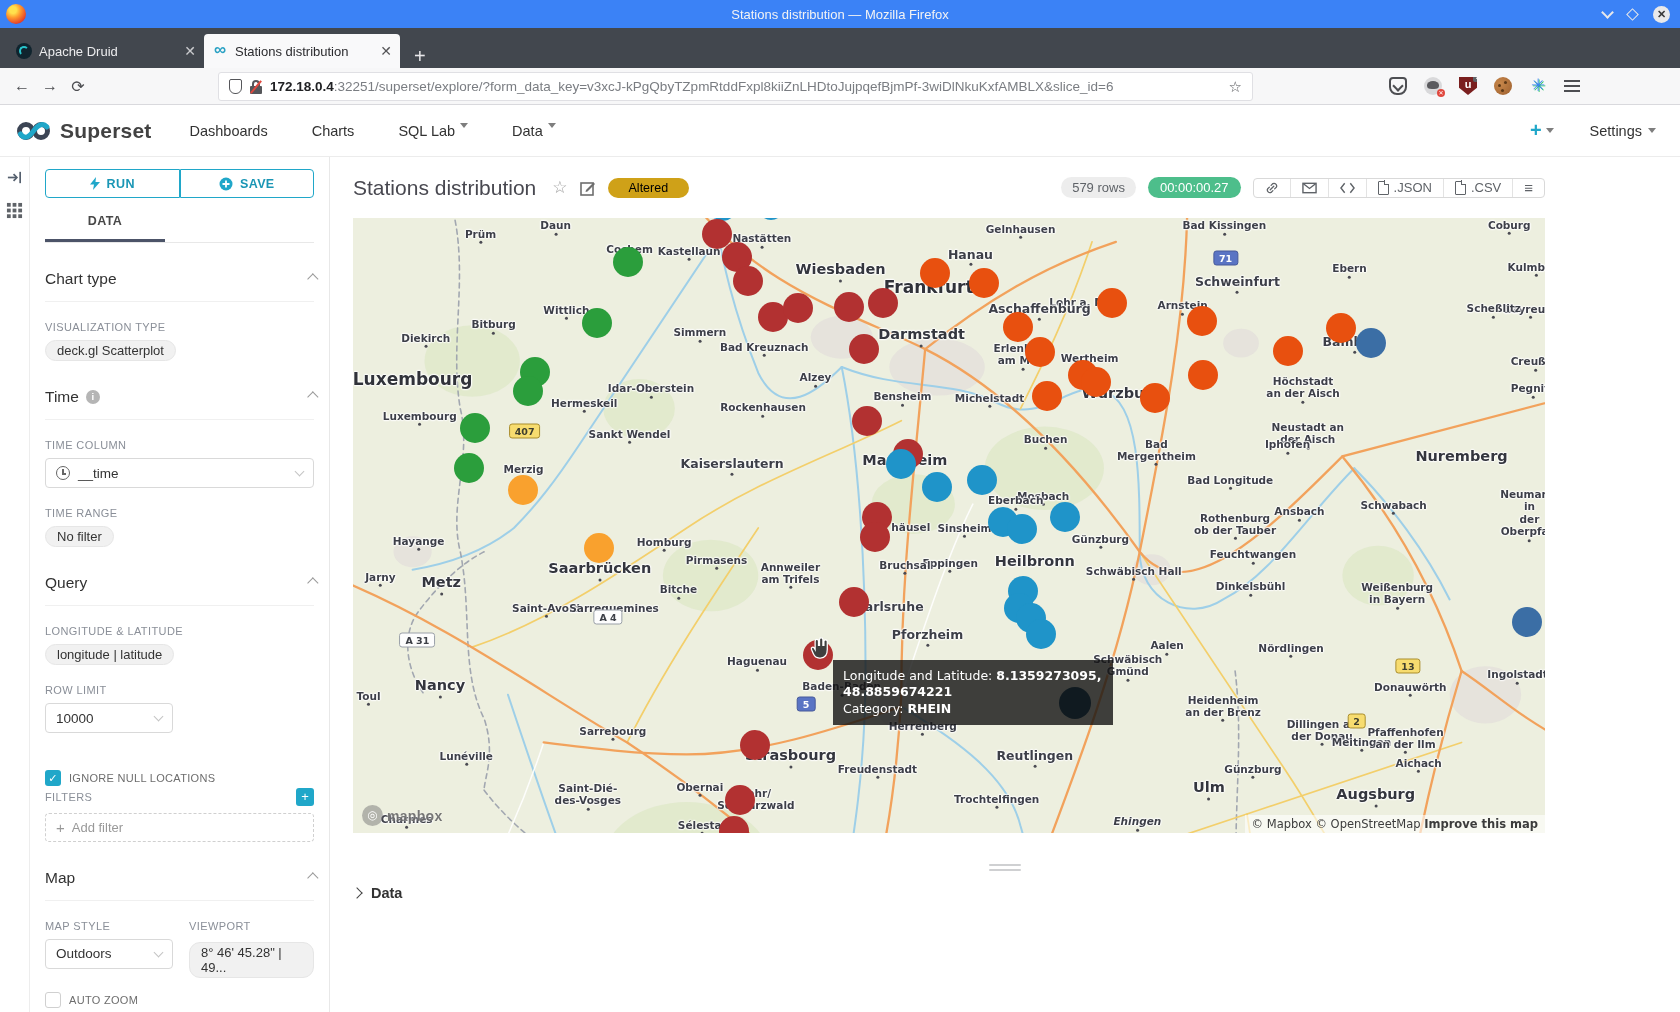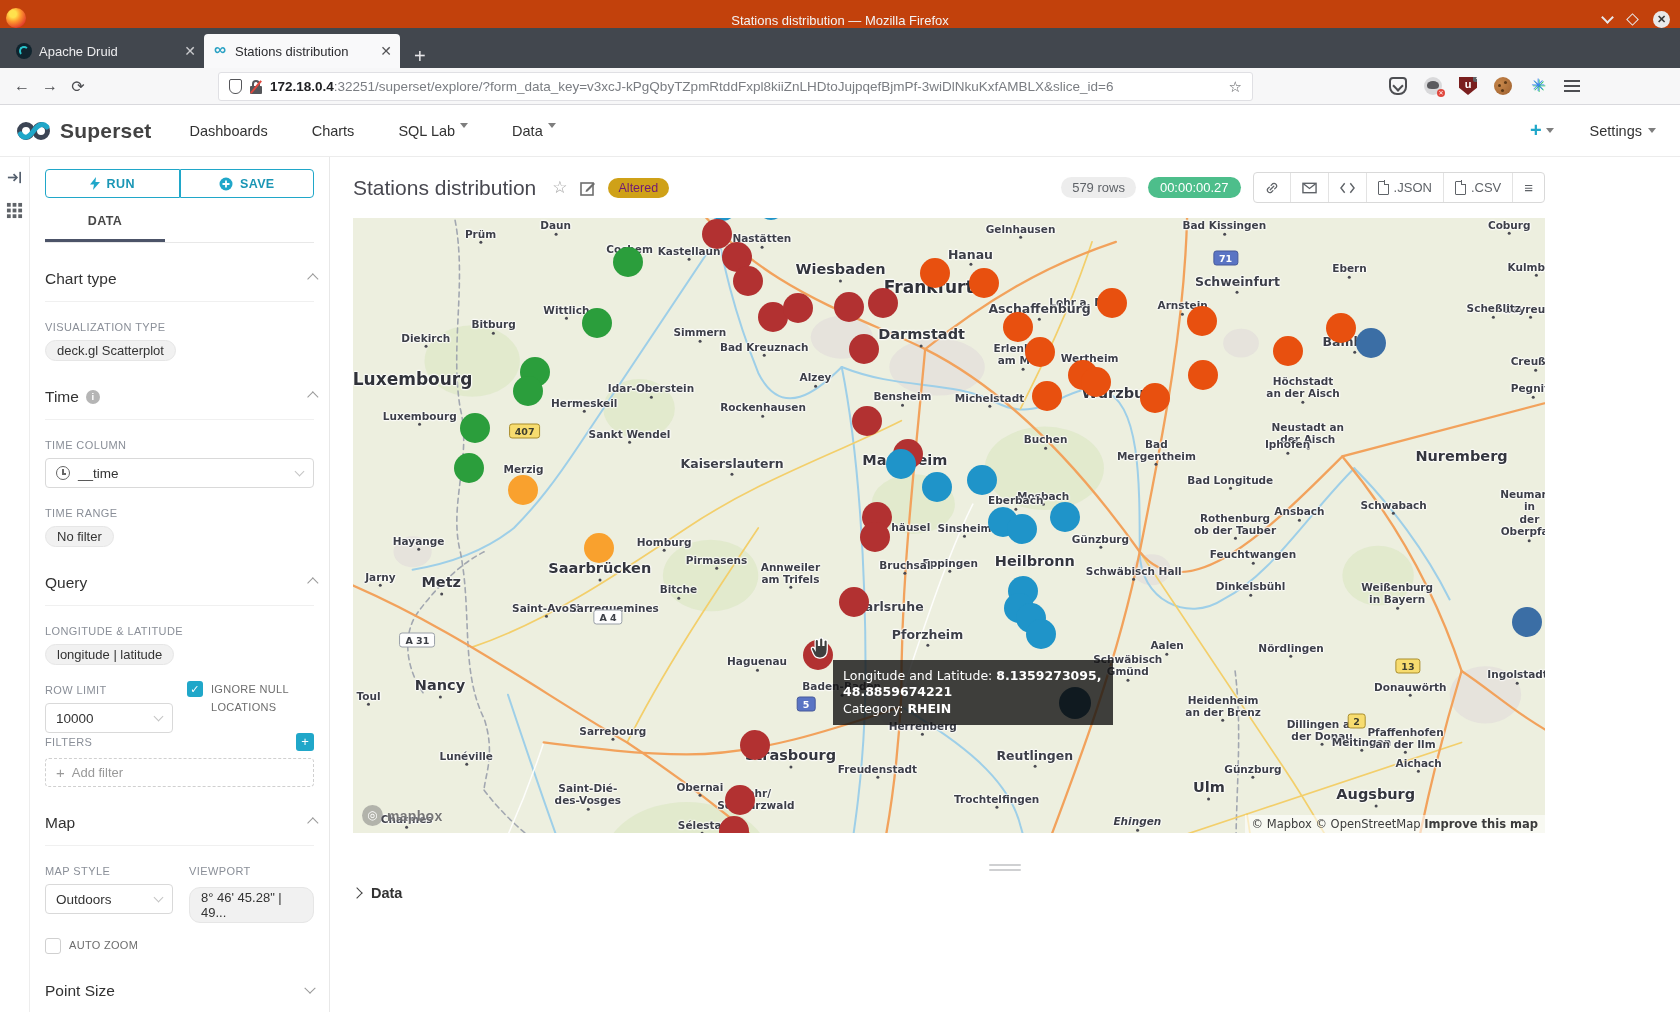--- a/index.html
+++ b/index.html
@@ -1,20 +1,20 @@
 <!DOCTYPE html>
 <html><head>
 <meta charset="utf-8">
 <style>
   * { margin:0; padding:0; box-sizing:border-box; }
   html,body { width:1680px; height:1012px; overflow:hidden; font-family:"Liberation Sans", sans-serif; background:#fff; }
   .window { position:relative; width:1680px; height:1012px; }
 
   
-  .titlebar { height:28px; background:#c2410c; display:flex; align-items:flex-end; color:#f3f3f4; font-size:13px; position:relative;gap:24px; }
+  .titlebar { height:28px; background:#3b82f6; display:flex; align-items:center; color:#f3f3f4; font-size:13px; position:relative;gap:24px; }
   .ff-logo { width:20px; height:20px; border-radius:50%; margin-left:6px;
     background:radial-gradient(circle at 35% 30%, #ffe14d 0 18%, #ff9a2e 40%, #e33e2b 75%, #b5121b 100%); }
   .win-title { position:absolute; left:0; right:0; text-align:center; pointer-events:none; }
   .win-controls { margin-left:auto; display:flex; align-items:center; gap:16px; padding-right:10px; z-index:2; }
   .wc { color:#e8e8ea; font-size:13px; line-height:1; }
   .wc-close { width:17px; height:17px; background:#e9e9ea; color:#3a3a3a; border-radius:50%; display:flex; align-items:center; justify-content:center; font-size:11px; font-weight:bold; }
   .diamond { width:9px; height:9px; border:1.5px solid #e8e8ea; transform:rotate(45deg); }
   .chev-dn { width:9px; height:9px; border-left:2px solid #e8e8ea; border-bottom:2px solid #e8e8ea; transform:rotate(-45deg); margin-top:-4px;}
 
   .tabbar { height:40px; background:#42474e; display:flex; align-items:flex-end; padding-left:8px; }
@@ -81,40 +81,40 @@
   .sec-chev.down { transform:rotate(-45deg) translate(2px,-2px); }
   .sec-div { height:1px; background:#f0f0f0; margin-top:13px; }
   .ctl-label { font-size:11px; color:#8a8f98; letter-spacing:.4px; margin-top:19px; margin-bottom:7px; }
   .pill { display:inline-block; background:#f1f1f1; border:1px solid #e6e6e6; border-radius:11px; padding:2px 11px; font-size:13px; color:#333; }
   .select { height:30px; border:1px solid #d9d9d9; border-radius:4px; background:#fff; display:flex; align-items:center; padding:0 10px; font-size:13.5px; color:#333; gap:8px; }
   .select .sel-caret { margin-left:auto; width:7px; height:7px; border-left:1.5px solid #c4c4c4; border-bottom:1.5px solid #c4c4c4; transform:rotate(-45deg); margin-top:-3px;}
   .clock { width:14px; height:14px; border:1.5px solid #666; border-radius:50%; position:relative; }
   .clock::after{ content:""; position:absolute; left:5px; top:2px; width:1.5px; height:5px; background:#666; }
   .clock::before{ content:""; position:absolute; left:5px; top:6px; width:4px; height:1.5px; background:#666; }
   .info-ic { width:14px; height:14px; border-radius:50%; background:#b5b5b5; color:#fff; font-size:9.5px; font-weight:bold; text-align:center; line-height:14px; font-style:normal;}
-  .query-grid { display:flex; gap:14px; }
+  .query-grid { display:flex; gap:21px;flex-direction:column; }
   .checkrow { display:flex; gap:8px; font-size:11px; color:#6d6d6d; letter-spacing:.3px; align-items:flex-start; line-height:1.6;}
   .checkbox { width:16px; height:16px; border-radius:3px; flex:0 0 16px; }
   .checkbox.checked { background:#20a7c9; color:#fff; font-size:11px; text-align:center; line-height:16px; }
   .checkbox.un { background:#fff; border:1.5px solid #d0d0d0; }
   .filters-row { display:flex; align-items:center; margin-bottom:7px;}
   .plus-btn { margin-left:auto; width:18px; height:18px; background:#20a7c9; border-radius:3px; color:#fff; font-size:13px; text-align:center; line-height:17px; }
   .addfilter { border:1px dashed #d0d0d0; border-radius:4px; height:29px; display:flex; align-items:center; padding:0 10px; color:#999; font-size:13px; gap:7px; }
   .two-col { display:flex; gap:16px; }
 
   
   .main { flex:1; }
   .chart-header { height:61px; display:flex; align-items:center; padding-left:23px; width:1215px; }
   .chart-title { font-size:21px; color:#484850; font-weight:500; }
   .hdr-ic { color:#9e9e9e; margin-left:16px; font-size:17px; }
-  .badge-altered { margin-left:12px; background:#cfa118; color:#701a75; font-size:12.5px; border-radius:11px; padding:3px 11px; }
+  .badge-altered { margin-left:12px; background:#cfa118; color:#000000; font-size:12.5px; border-radius:11px; padding:3px 21px; }
   .hdr-right { margin-left:auto; display:flex; align-items:center; gap:12px; }
   .pill-rows { background:#ededed; color:#5f6368; font-size:13px; border-radius:11px; padding:3px 11px; }
   .pill-timer { background:#4dbe8b; color:#fff; font-size:13px; border-radius:11px; padding:3px 12px; }
-  .btn-group { display:flex; border:1px solid #d9d9d9; border-radius:4px; height:31px; overflow:hidden; background:#fff; }
+  .btn-group { display:flex; border:1px solid #d9d9d9; border-radius:4px; height:20px; overflow:hidden; background:#fff; }
   .bg-cell { display:flex; align-items:center; justify-content:center; padding:0 11px; border-left:1px solid #e3e3e3; color:#5f6368; font-size:13px; gap:5px; }
   .bg-cell:first-child { border-left:none; }
   .doc-ic { width:11px; height:14px; border:1.5px solid #5f6368; border-radius:1px; position:relative;}
   .doc-ic::after{content:""; position:absolute; top:-1.5px; right:-1.5px; width:4px; height:4px; background:#fff; border-left:1.5px solid #5f6368; border-bottom:1.5px solid #5f6368;}
 
   
   .map { position:relative; width:1192px; height:615px; margin-left:23px; background:#edefdf; overflow:hidden; }
   .map svg.base { position:absolute; inset:0; z-index:1; }
   .lbl { position:absolute; z-index:2; transform:translate(-50%,-50%); font-family:"DejaVu Sans", sans-serif; font-size:10.5px; font-weight:600; color:#3d3f48; white-space:pre-line; text-align:center; line-height:1.18;
     text-shadow:1px 0 1.5px #fff,-1px 0 1.5px #fff,0 1px 1.5px #fff,0 -1px 1.5px #fff; }

